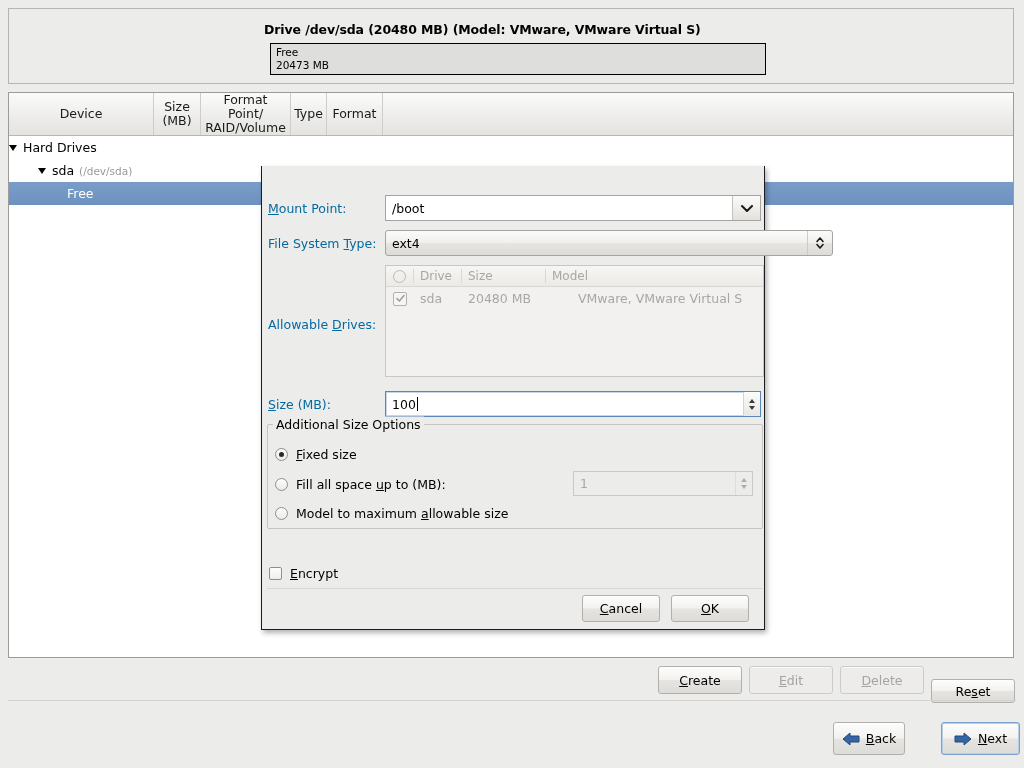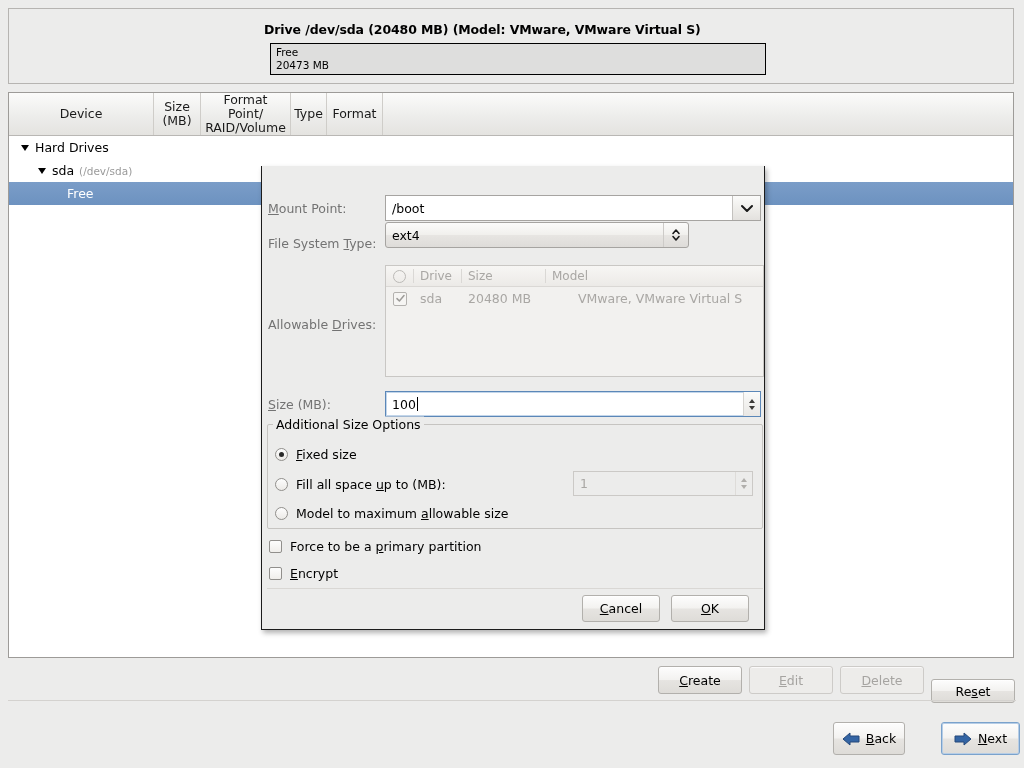--- a/index.html
+++ b/index.html
@@ -54,21 +54,21 @@
   }
   .tree-row.selected{
     background:linear-gradient(to bottom,#7a9dc8 0%,#6d92c0 100%);
     color:#fff;
   }
   .disc{
     width:0;height:0;margin-right:6px;
     border-left:4.5px solid transparent;border-right:4.5px solid transparent;
     border-top:6px solid #000;display:inline-block;
   }
-  .tree-lvl0{padding-left:12px;}
+  .tree-lvl0{}
   .tree-lvl1{padding-left:29px;}
   .tree-lvl2{padding-left:58px;}
   .devpath{color:#9a9a9a;font-size:10.5px;margin-left:5px;}
   .cellsize{position:absolute;left:158px;margin-top:36px;}
   
   #mid-buttons{position:absolute;left:0;top:666px;width:1024px;height:28px;}
   #sep-line{position:absolute;left:8px;top:700px;width:1008px;height:1px;background:#d4d2cf;}
   #nav-buttons{position:absolute;left:0;top:722px;width:1024px;height:34px;}
   .btn{
     position:absolute;box-sizing:border-box;
@@ -94,21 +94,21 @@
     position:absolute;left:-1px;top:-25px;width:504px;height:25px;
     background:linear-gradient(to bottom,#353535 0%,#222222 100%);
     border:1px solid #1c1c1c;border-bottom:none;
     border-radius:6px 6px 0 0;box-sizing:border-box;
     display:flex;align-items:center;justify-content:center;
     color:#fff;font-weight:bold;font-size:12.5px;
     box-shadow:2px -1px 4px rgba(0,0,0,.25);
   }
   #dialog-body{position:absolute;left:0;top:0;width:502px;height:462px;}
   .row-label{
-    position:absolute;font-size:12.5px;color:#737373;
+    position:absolute;font-size:12.5px;color:#0369a1;
   }
   .combo{
     position:absolute;box-sizing:border-box;height:26px;
     border:1px solid #a6a4a1;background:#fff;display:flex;align-items:stretch;
   }
   .combo .val{flex:1;display:flex;align-items:center;padding:0 6px;font-size:12.5px;}
   .combo .arrowbox{
     width:27px;border-left:1px solid #c3c1be;
     background:linear-gradient(to bottom,#fbfbfa 0%,#efeeeb 50%,#e3e1de 100%);
     display:flex;align-items:center;justify-content:center;
@@ -288,21 +288,21 @@
       <div class="arrowbox">
         <svg width="12" height="8" viewBox="0 0 12 8">
             <path d="M1 2 L6 7 L11 2" fill="none" stroke="#1a1a1a" stroke-width="2" stroke-linecap="round" stroke-linejoin="round"></path>
           </svg>
       </div>
     </div>
 
     <div class="row-label" style="left:6px;top:70px;">
       <span>File System </span><u>T</u><span>ype:</span>
     </div>
-    <div class="optmenu" style="left:123px;top:56px;width:304px;">
+    <div class="optmenu" style="left:123px;top:64px;width:448px;">
       <div class="val">ext4</div>
       <div class="arrowbox">
         <svg width="10" height="16" viewBox="0 0 10 16">
           <path d="M2 6.5 L5 3 L8 6.5" fill="none" stroke="#1a1a1a" stroke-width="1.6" stroke-linecap="round" stroke-linejoin="round"></path>
           <path d="M2 9.5 L5 13 L8 9.5" fill="none" stroke="#1a1a1a" stroke-width="1.6" stroke-linecap="round" stroke-linejoin="round"></path>
         </svg>
       </div>
     </div>
 
     <div class="row-label" style="left:6px;top:151px;">
@@ -367,24 +367,20 @@
         <span style="height:3px"></span>
         <span class="caret dis-down"></span>
       </div>
     </div>
 
     <div class="opt-row" style="left:13px;top:340px;">
       <span class="radio"></span>
       <span><span>Model to maximum </span><u>a</u><span>llowable size</span></span>
     </div>
 
-    <div class="opt-row" style="left:7px;top:373px;">
-      <span class="check"></span>
-      <span><span>Force to be a </span><u>p</u><span>rimary partition</span></span>
-    </div>
     <div class="opt-row" style="left:7px;top:400px;">
       <span class="check"></span>
       <span><u>E</u><span>ncrypt</span></span>
     </div>
 
     <div id="dlg-sep" style="left:5px;top:422px;width:496px;"></div>
 
     <div class="btn" style="left:320px;top:429px;width:78px;height:27px;">
       <span><u>C</u><span>ancel</span></span>
     </div>

